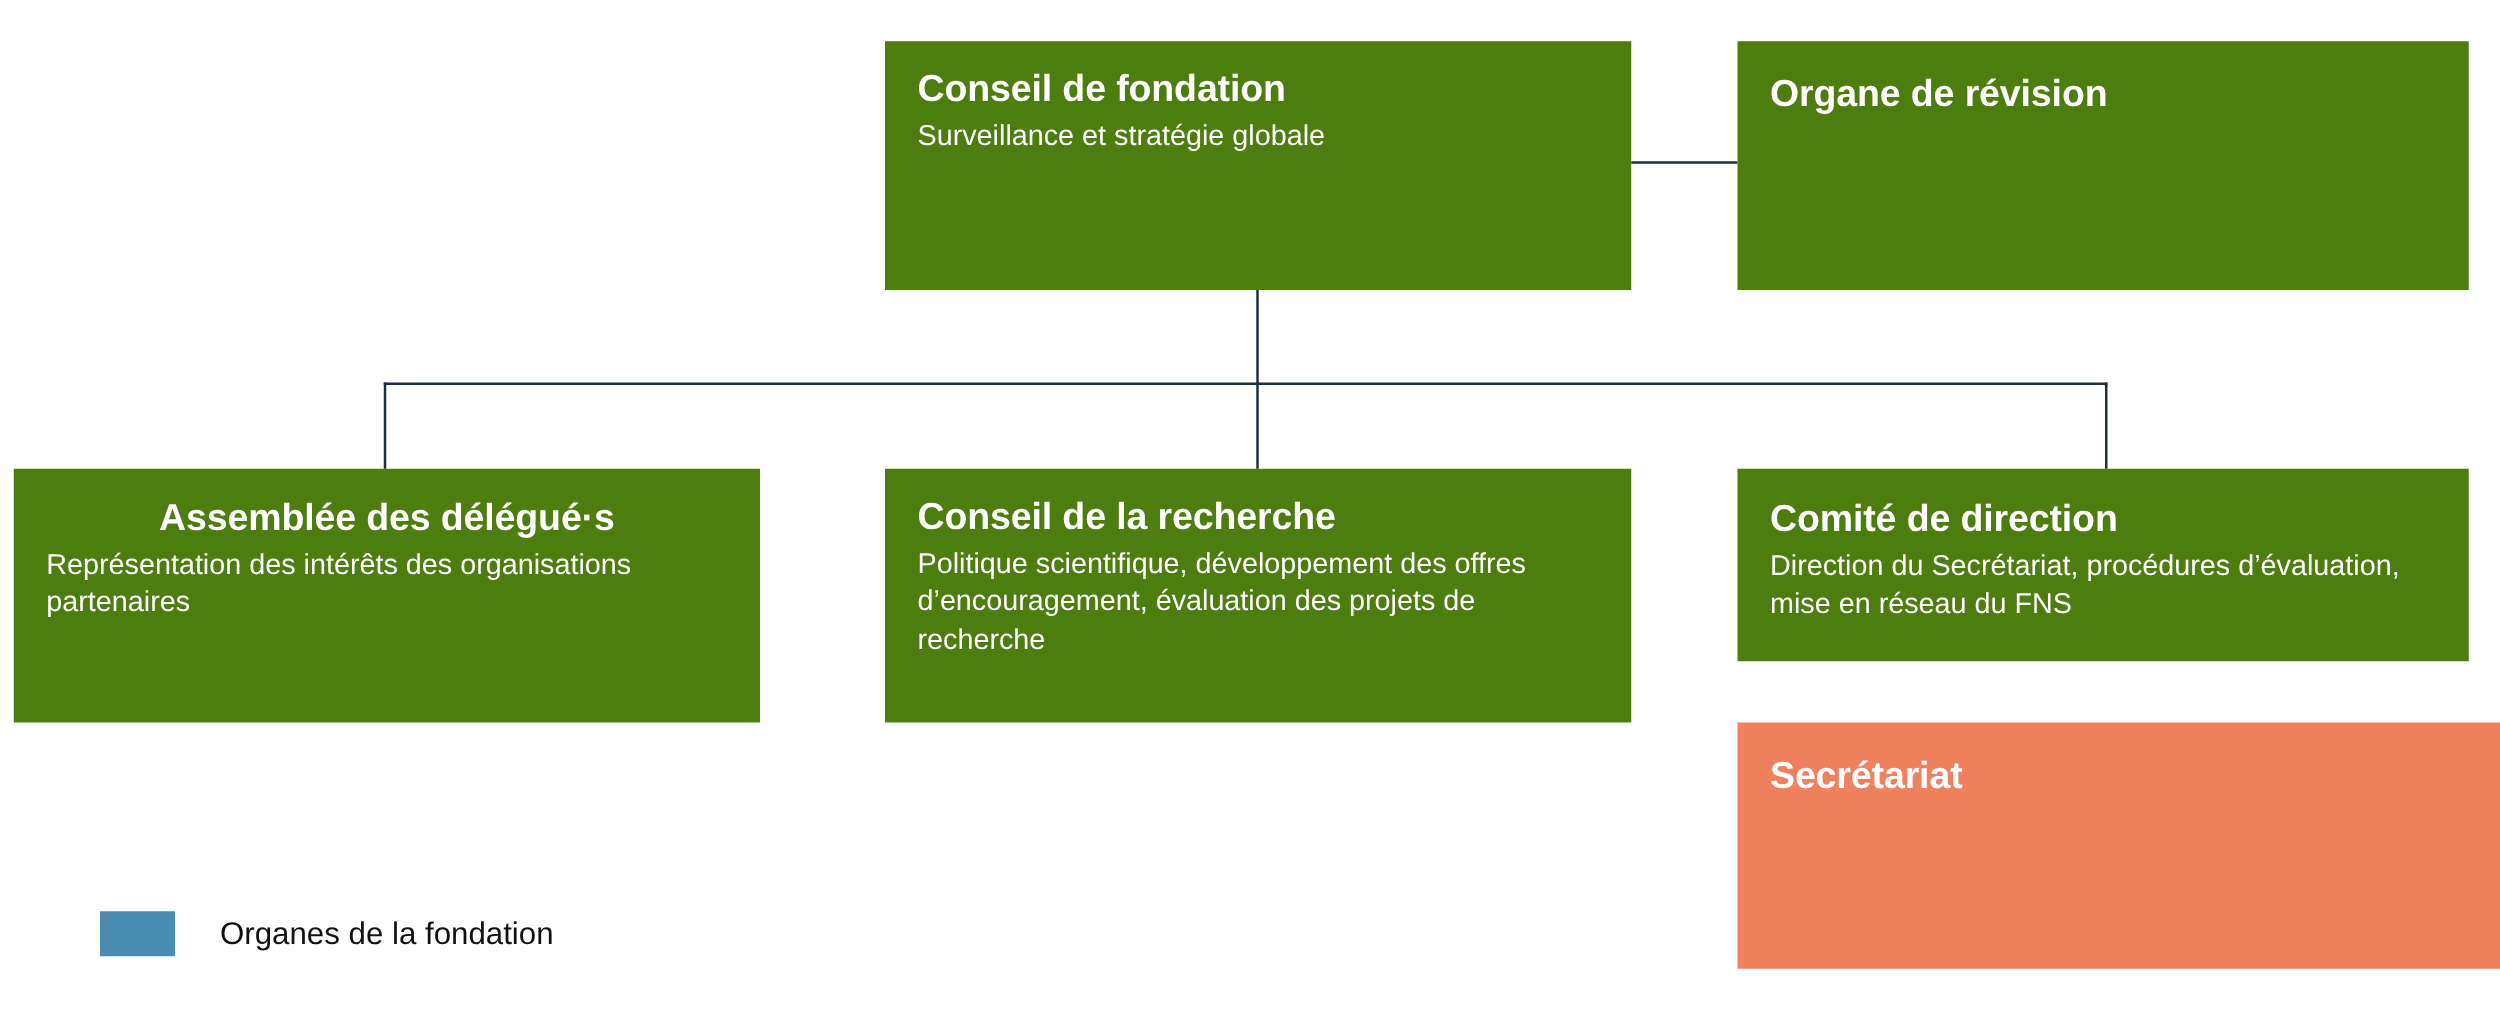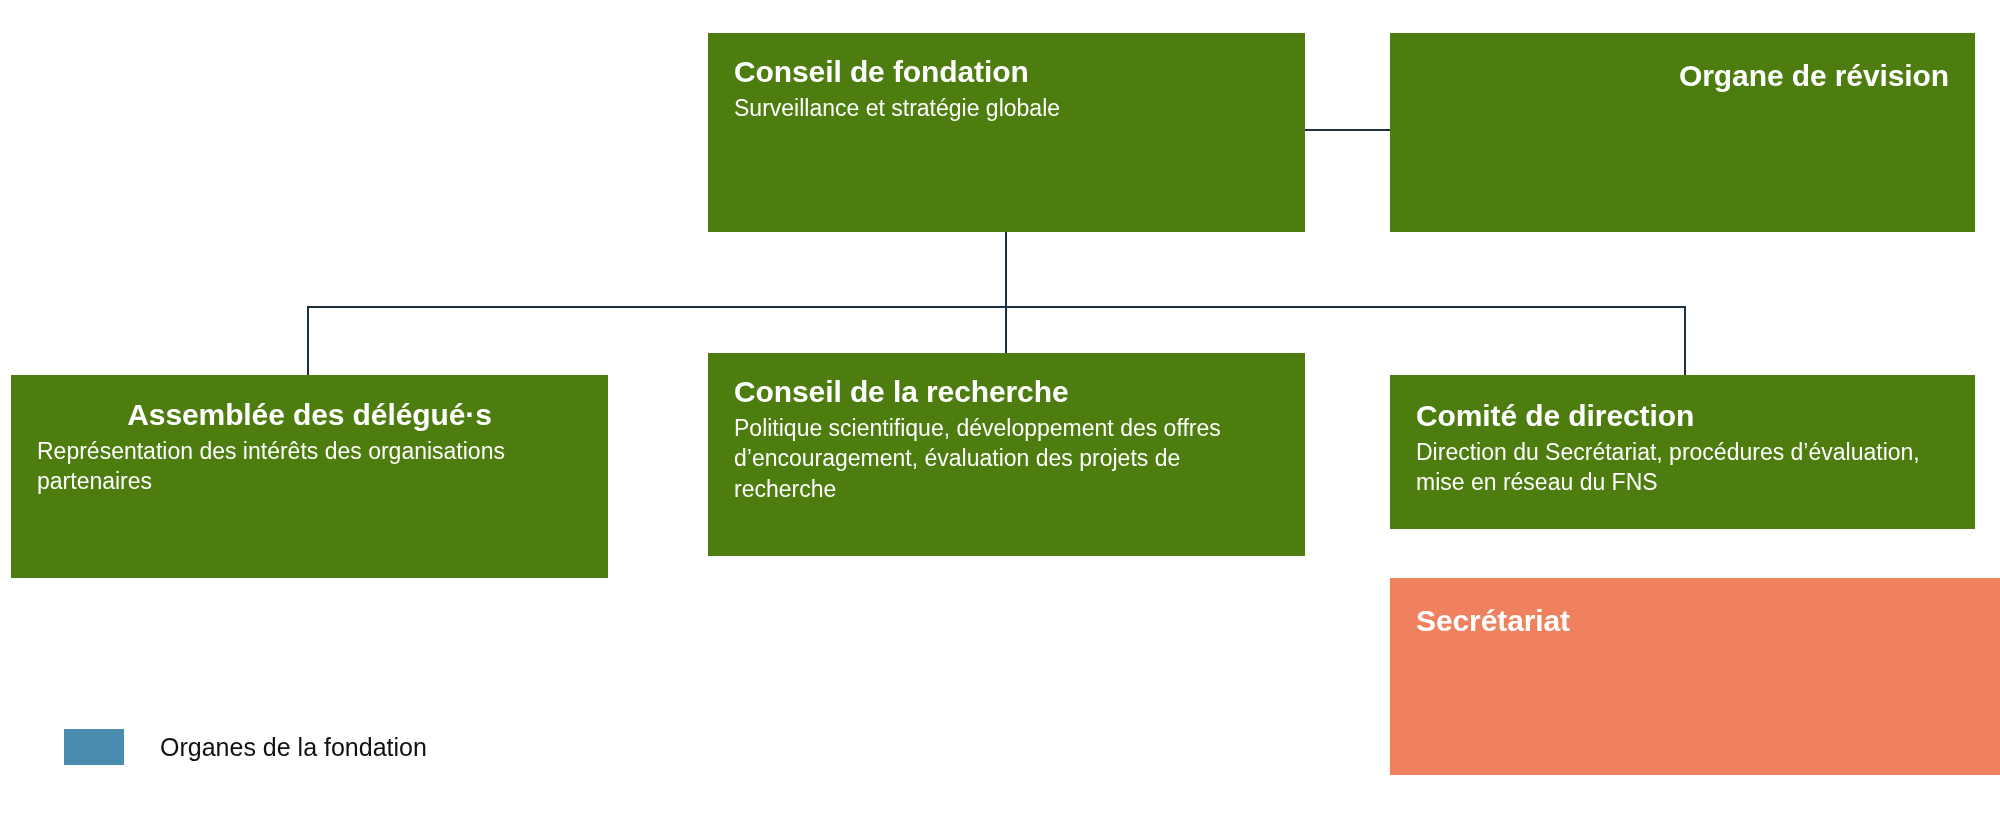--- a/index.html
+++ b/index.html
@@ -39,23 +39,23 @@
   }
   .node-desc {
     font-size: 23px;
     font-weight: normal;
     line-height: 1.33;
     margin: 0;
   }
 
   
   #node-conseil-fondation { left: 708px;  top: 33px;  width: 597px; height: 199px; }
-  #node-organe-revision   { left: 1390px; top: 33px;  width: 585px; height: 199px; text-align: right; }
+  #node-organe-revision   { left: 1390px; top: 33px;  width: 585px; height: 199px; }
   #node-assemblee         { left: 11px;   top: 375px; width: 597px; height: 203px; }
-  #node-conseil-recherche { left: 708px;  top: 353px; width: 597px; height: 203px; }
+  #node-conseil-recherche { left: 708px;  top: 375px; width: 597px; height: 203px; }
   #node-comite-direction  { left: 1390px; top: 375px; width: 585px; height: 154px; }
   #node-secretariat       { left: 1390px; top: 578px; width: 629px; height: 197px; padding-top: 26px; }
 
   #node-organe-revision .node-title { margin-top: 4px; }
   #node-comite-direction .node-title { margin-top: 2px; }
   #node-assemblee .node-title { margin-top: 1px; text-align: center; }
 
   
   .conn {
     position: absolute;
@@ -74,21 +74,21 @@
   #conn-distribution-bar { left: 307px; top: 306px; width: 1379px; }
 
   
   #conn-drop-left   { left: 307px;  top: 306px; height: 69px; }
   #conn-drop-center { left: 1005px; top: 306px; height: 69px; }
   #conn-drop-right  { left: 1684px; top: 306px; height: 69px; }
 
   
   #legend {
     position: absolute;
-    left: 44px;
+    left: 60px;
     top: 729px;
     display: flex;
     align-items: center;
     padding-left: 20px;
   }
   #legend-swatch {
     width: 60px;
     height: 36px;
     background: #4a8cb0;
     flex: 0 0 auto;

